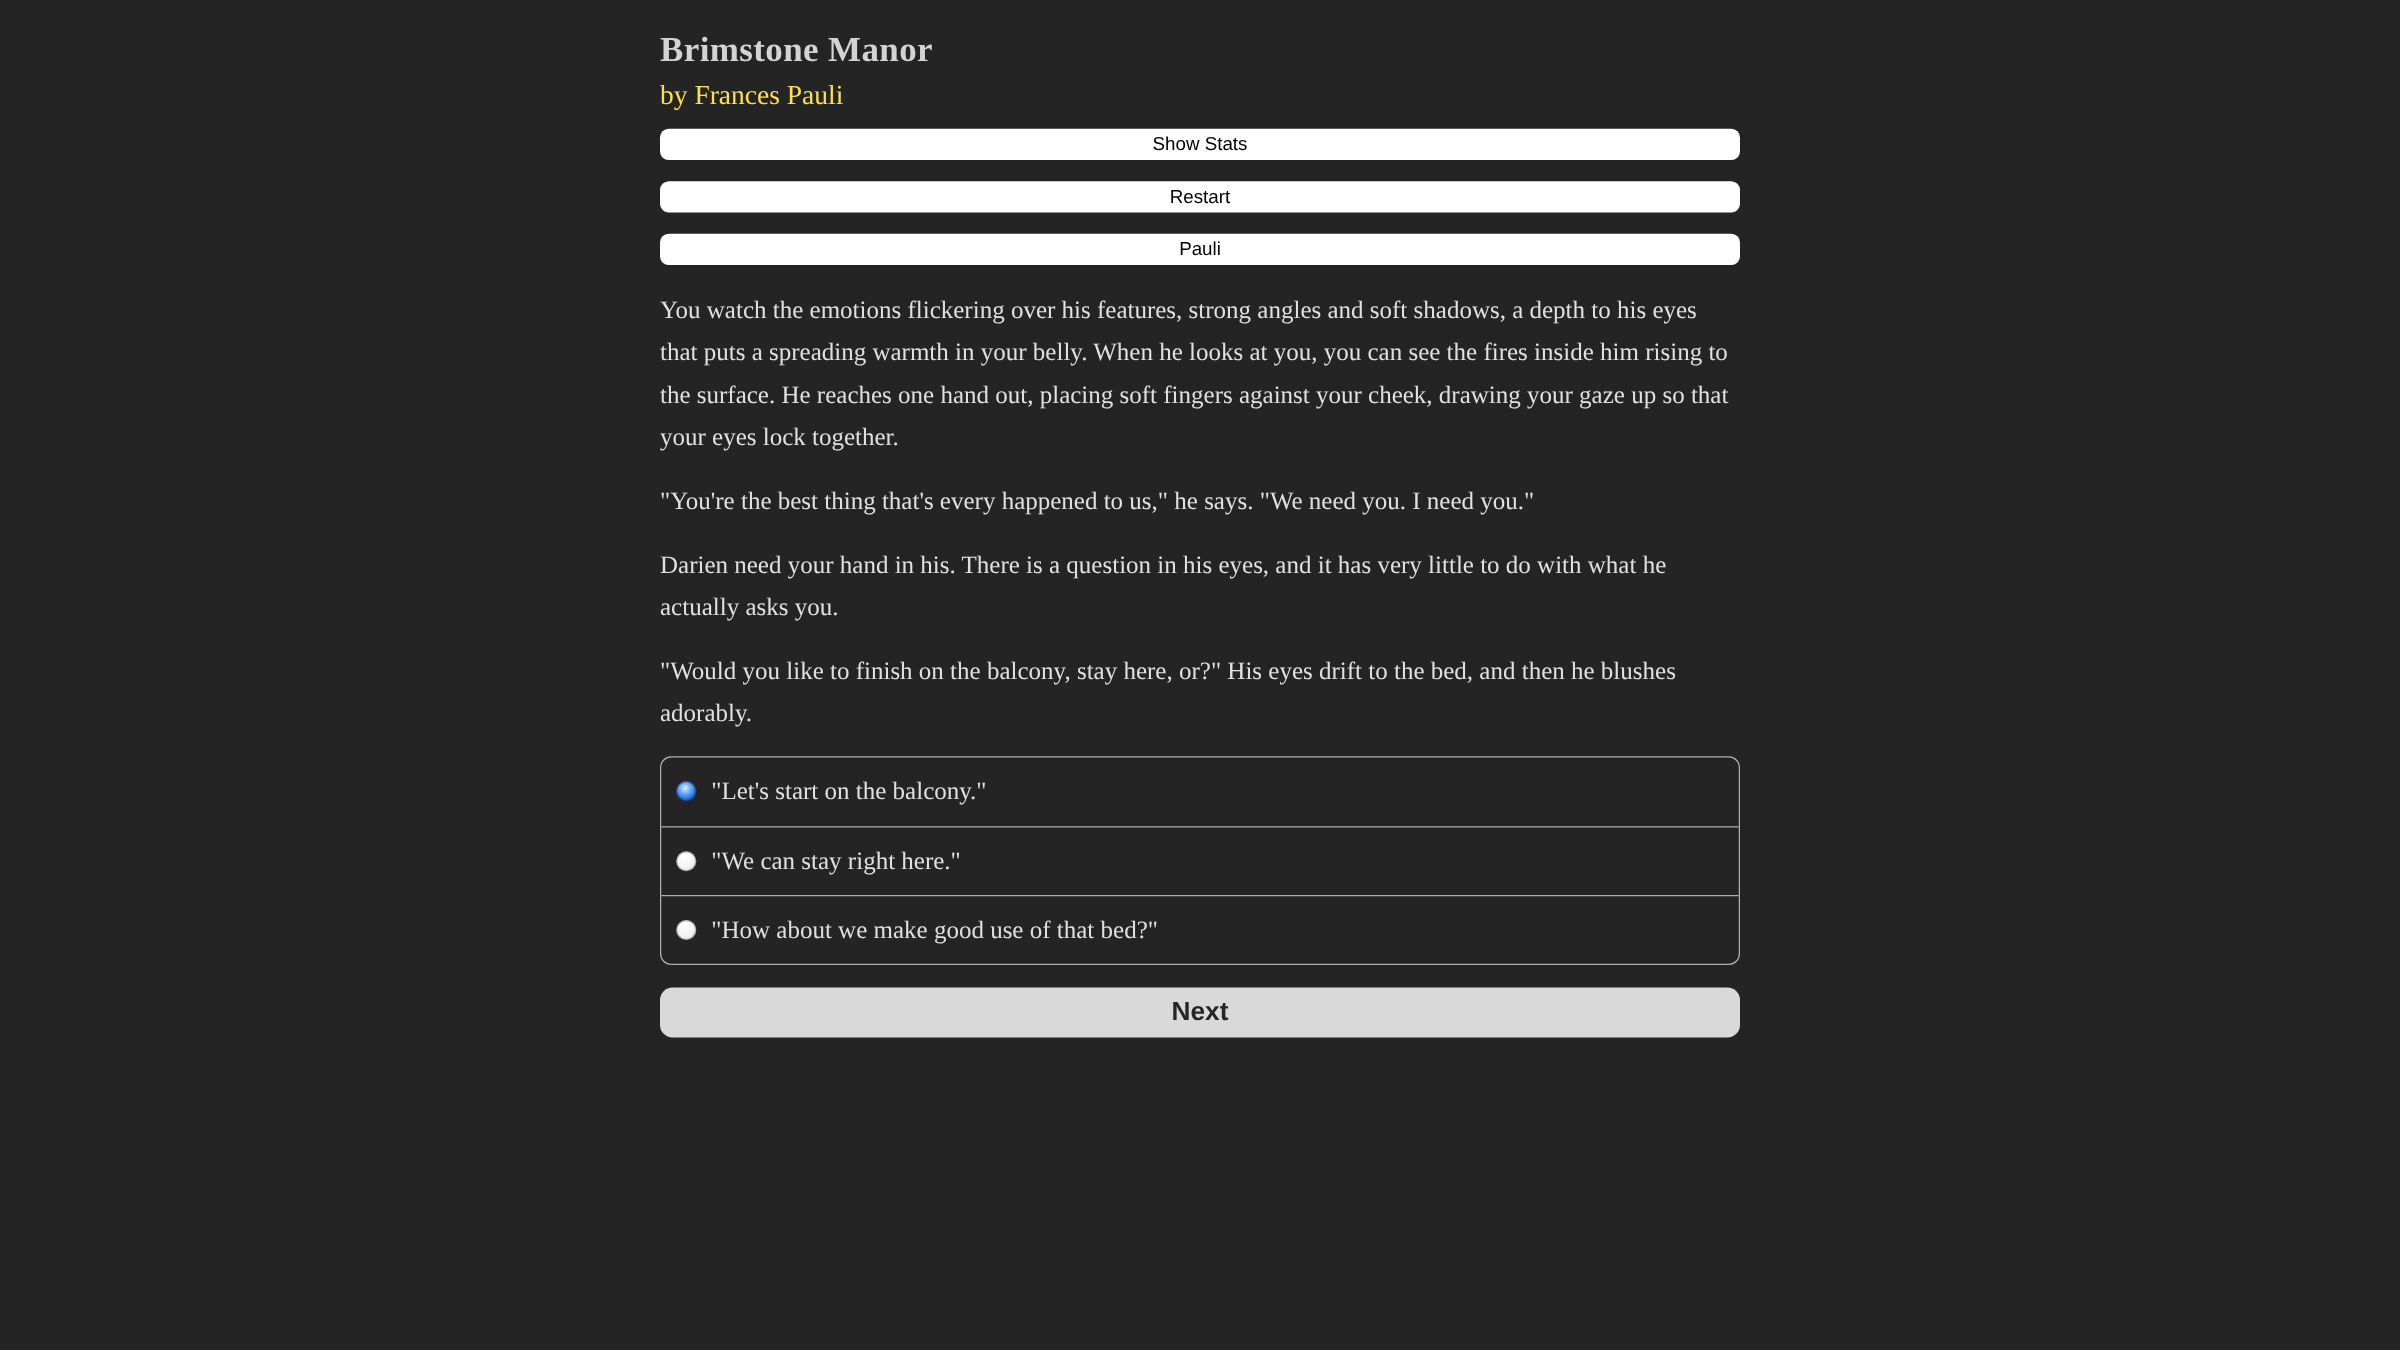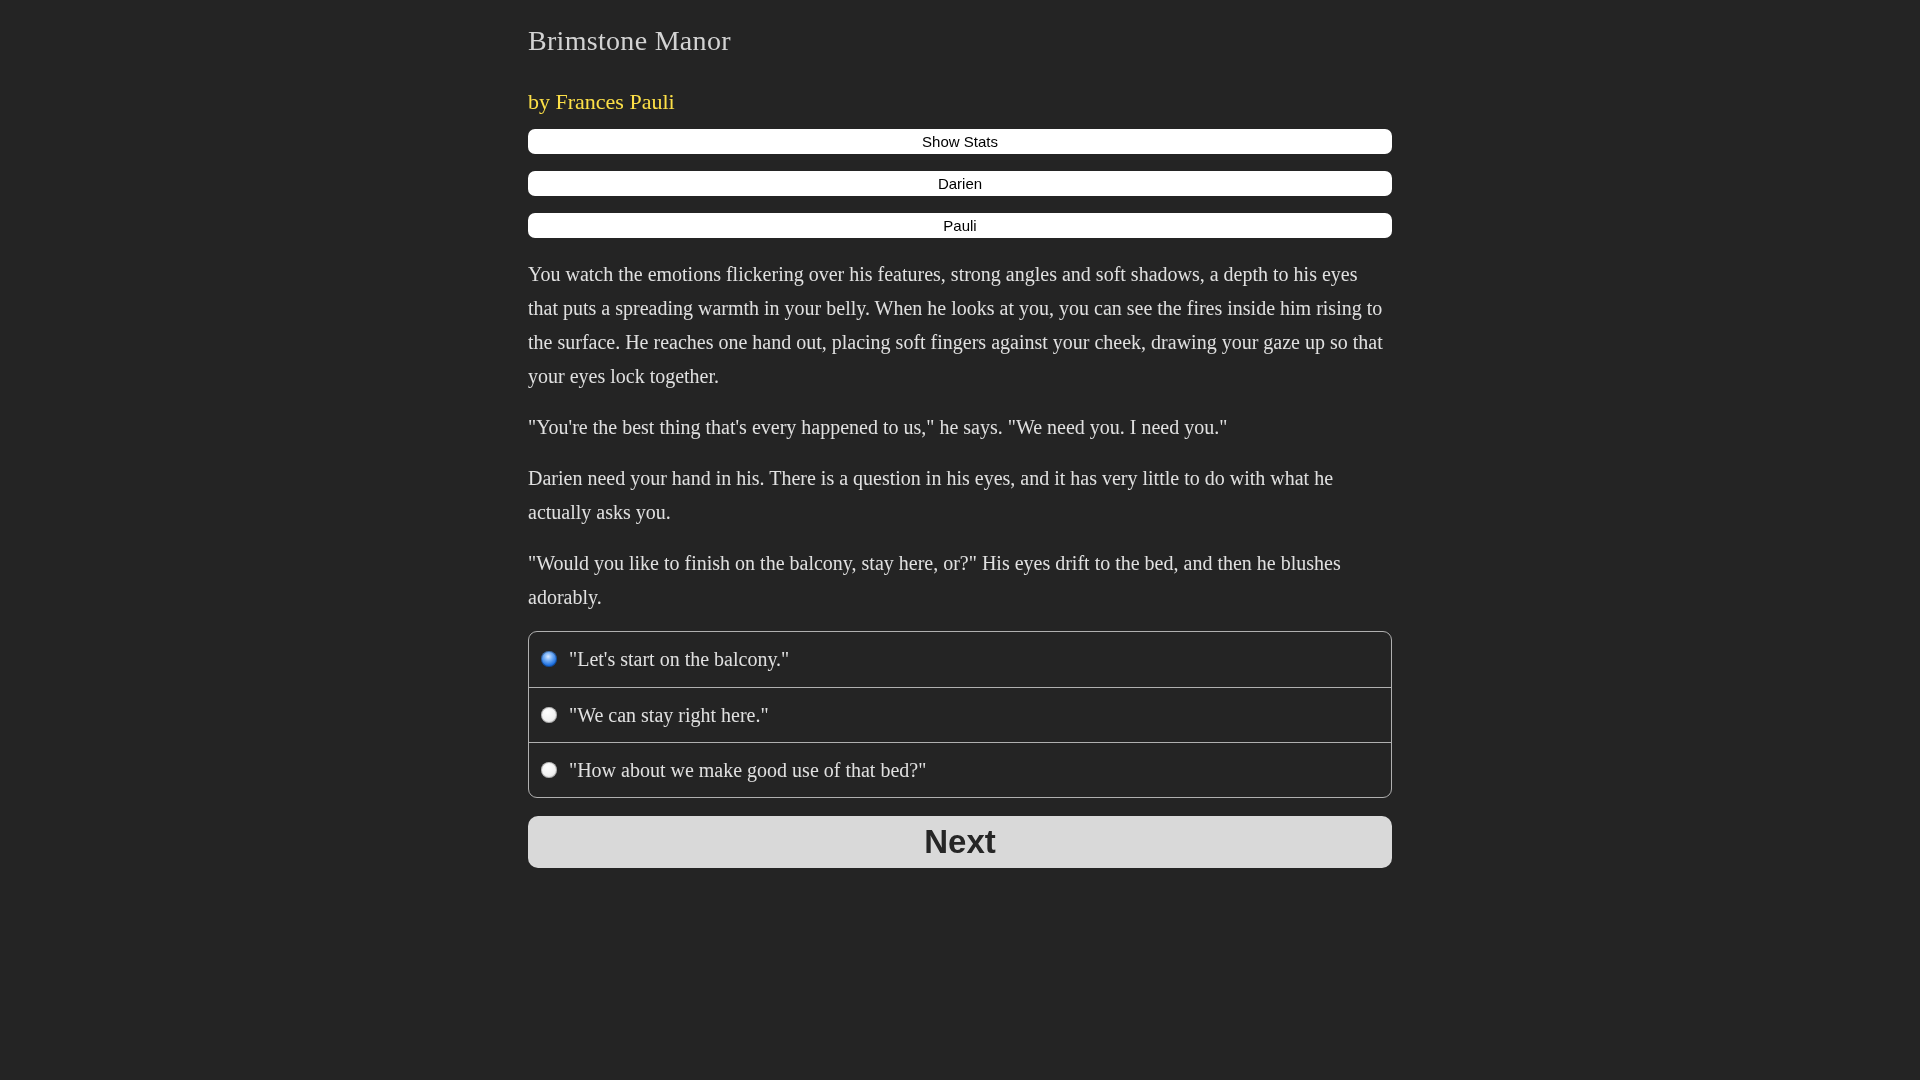--- a/index.html
+++ b/index.html
@@ -10,24 +10,24 @@
     color: #e0e0e0;
     overflow: hidden;
   }
   .page {
     width: 864px;
     margin: 0 auto;
     padding-top: 24px;
   }
   h1.game-title {
     font-size: 28px;
-    font-weight: normal;
+    font-weight: bold;
     color: #d3d3d3;
     line-height: 1.2;
-    margin-bottom: 31px;
+    margin-bottom: 5px;
     letter-spacing: 0.3px;
   }
   .game-author {
     font-size: 22px;
     font-weight: normal;
     color: #fde047;
     line-height: 1.2;
     margin-bottom: 14px;
   }
   .toolbar {
@@ -82,44 +82,44 @@
     box-shadow: 0 0 0 1px rgba(0,0,0,0.3) inset;
   }
   .choice-label {
     font-size: 20px;
     line-height: 24px;
     color: #e0e0e0;
   }
   .next-button {
     display: block;
     width: 100%;
-    height: 52px;
+    height: 40px;
     margin-top: 18px;
     background: #d9d9d9;
     color: #262626;
     border: none;
     border-radius: 10px;
     font-family: "Liberation Sans", sans-serif;
-    font-size: 33px;
+    font-size: 21px;
     font-weight: bold;
     cursor: pointer;
   }
 </style>
 </head>
 <body>
 
 <div class="page">
 
   <h1 class="game-title">Brimstone Manor</h1>
 
   <div class="game-author">by Frances Pauli</div>
 
   <div class="toolbar">
     <button type="button">Show Stats</button>
-    <button type="button">Darien</button>
+    <button type="button">Restart</button>
     <button type="button">Pauli</button>
   </div>
 
   <div class="story">
     <p>You watch the emotions flickering over his features, strong angles and soft shadows, a depth to his eyes that puts a spreading warmth in your belly. When he looks at you, you can see the fires inside him rising to the surface. He reaches one hand out, placing soft fingers against your cheek, drawing your gaze up so that your eyes lock together.</p>
     <p>"You're the best thing that's every happened to us," he says. "We need you. I need you."</p>
     <p>Darien need your hand in his. There is a question in his eyes, and it has very little to do with what he actually asks you.</p>
     <p>"Would you like to finish on the balcony, stay here, or?" His eyes drift to the bed, and then he blushes adorably.</p>
   </div>
 

